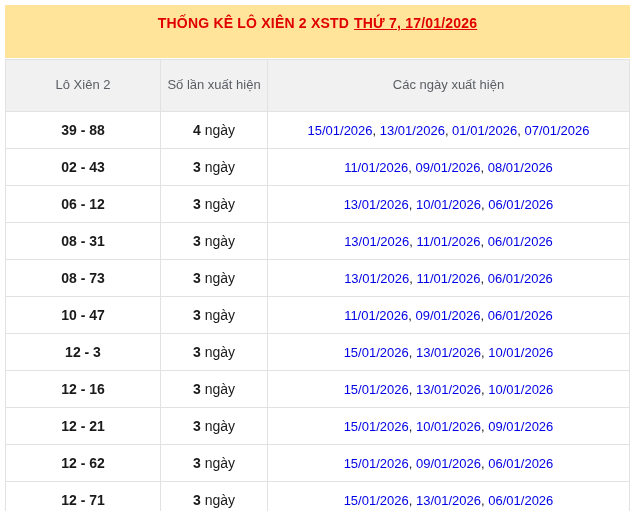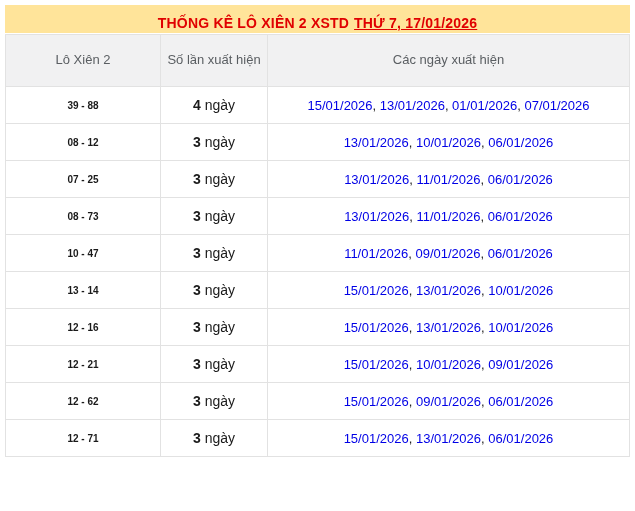--- a/index.html
+++ b/index.html
@@ -10,21 +10,21 @@
   }
   .page {
     width: 635px;
     height: 511px;
     box-sizing: border-box;
     padding: 5px 5px 0 5px;
     background: #ffffff;
   }
   .title-bar {
     background: var(--title-bg, #ffe49a);
-    height: 28px;
+    height: 53px;
     line-height: 36px;
     text-align: center;
     font-size: 14px;
     font-weight: bold;
     color: var(--title-text, #e00000);
     letter-spacing: 0.2px;
     white-space: nowrap;
   }
   .title-link {
     color: var(--title-text, #e00000);
@@ -51,21 +51,21 @@
   table.stats th {
     background: var(--header-bg, #f1f1f2);
     color: var(--header-text, #5a5e62);
     font-weight: normal;
     font-size: 13px;
     line-height: 1.45;
   }
   tbody tr { height: 37px; background: #ffffff; }
   td.cell-pair {
     font-weight: bold;
-    font-size: 10px;
+    font-size: 14px;
     color: var(--pair-text, #1a1a1a);
   }
   td.cell-count {
     font-size: 14px;
     color: #1a1a1a;
   }
   td.cell-count b { font-weight: bold; }
   td.cell-dates {
     font-size: 13px;
     color: #222222; 
@@ -92,47 +92,52 @@
         <th class="col-dates">Các ngày xuất hiện</th>
       </tr>
     </thead>
     <tbody id="rows">
   <tr>
     <td class="cell-pair">39 - 88</td>
     <td class="cell-count"><b class="count-num">4</b><span class="count-unit"> ngày</span></td>
     <td class="cell-dates"><span class="date-link">15/01/2026</span>, <span class="date-link">13/01/2026</span>, <span class="date-link">01/01/2026</span>, <span class="date-link">07/01/2026</span></td>
   </tr>
 
+  <tr>
+    <td class="cell-pair">02 - 43</td>
+    <td class="cell-count"><b class="count-num">3</b><span class="count-unit"> ngày</span></td>
+    <td class="cell-dates"><span class="date-link">11/01/2026</span>, <span class="date-link">09/01/2026</span>, <span class="date-link">08/01/2026</span></td>
+  </tr>
 
   <tr>
-    <td class="cell-pair">08 - 12</td>
+    <td class="cell-pair">06 - 12</td>
     <td class="cell-count"><b class="count-num">3</b><span class="count-unit"> ngày</span></td>
     <td class="cell-dates"><span class="date-link">13/01/2026</span>, <span class="date-link">10/01/2026</span>, <span class="date-link">06/01/2026</span></td>
   </tr>
 
   <tr>
-    <td class="cell-pair">07 - 25</td>
+    <td class="cell-pair">08 - 31</td>
     <td class="cell-count"><b class="count-num">3</b><span class="count-unit"> ngày</span></td>
     <td class="cell-dates"><span class="date-link">13/01/2026</span>, <span class="date-link">11/01/2026</span>, <span class="date-link">06/01/2026</span></td>
   </tr>
 
   <tr>
     <td class="cell-pair">08 - 73</td>
     <td class="cell-count"><b class="count-num">3</b><span class="count-unit"> ngày</span></td>
     <td class="cell-dates"><span class="date-link">13/01/2026</span>, <span class="date-link">11/01/2026</span>, <span class="date-link">06/01/2026</span></td>
   </tr>
 
   <tr>
     <td class="cell-pair">10 - 47</td>
     <td class="cell-count"><b class="count-num">3</b><span class="count-unit"> ngày</span></td>
     <td class="cell-dates"><span class="date-link">11/01/2026</span>, <span class="date-link">09/01/2026</span>, <span class="date-link">06/01/2026</span></td>
   </tr>
 
   <tr>
-    <td class="cell-pair">13 - 14</td>
+    <td class="cell-pair">12 - 3</td>
     <td class="cell-count"><b class="count-num">3</b><span class="count-unit"> ngày</span></td>
     <td class="cell-dates"><span class="date-link">15/01/2026</span>, <span class="date-link">13/01/2026</span>, <span class="date-link">10/01/2026</span></td>
   </tr>
 
   <tr>
     <td class="cell-pair">12 - 16</td>
     <td class="cell-count"><b class="count-num">3</b><span class="count-unit"> ngày</span></td>
     <td class="cell-dates"><span class="date-link">15/01/2026</span>, <span class="date-link">13/01/2026</span>, <span class="date-link">10/01/2026</span></td>
   </tr>
 

